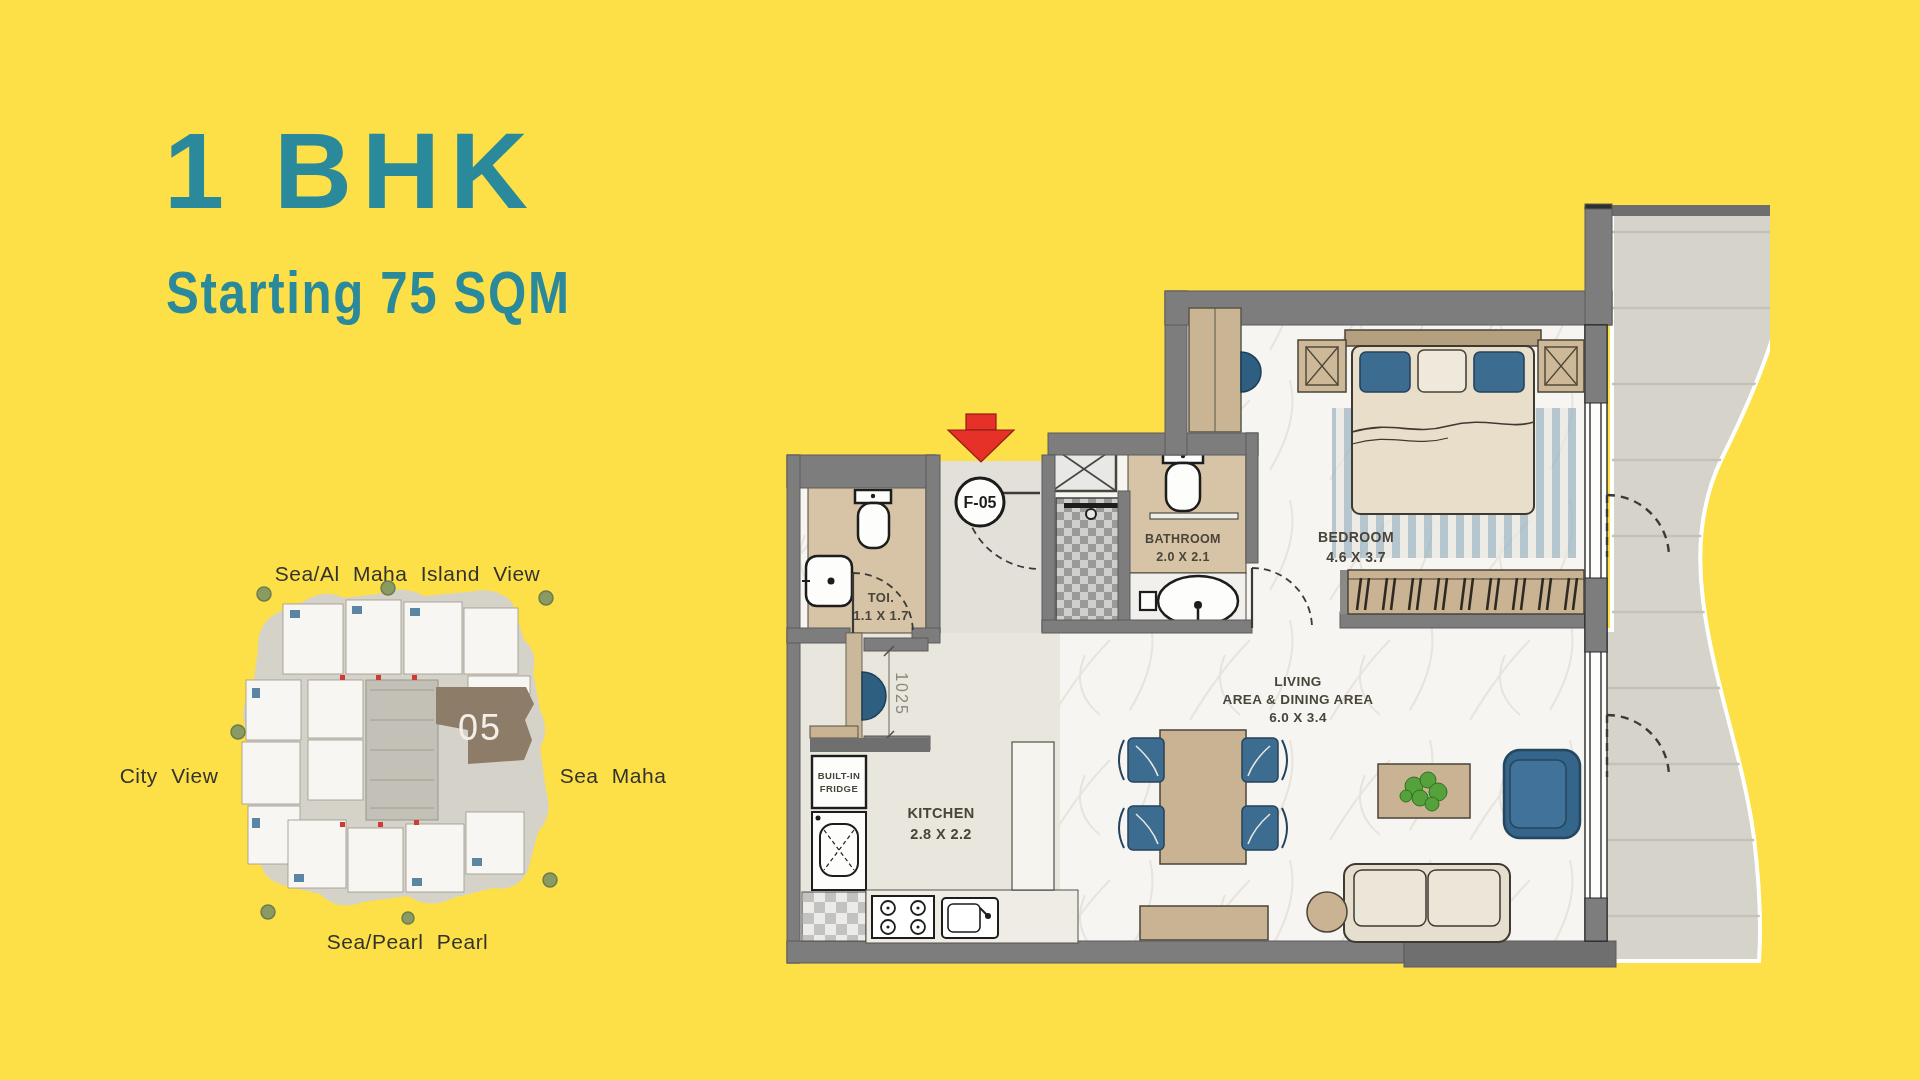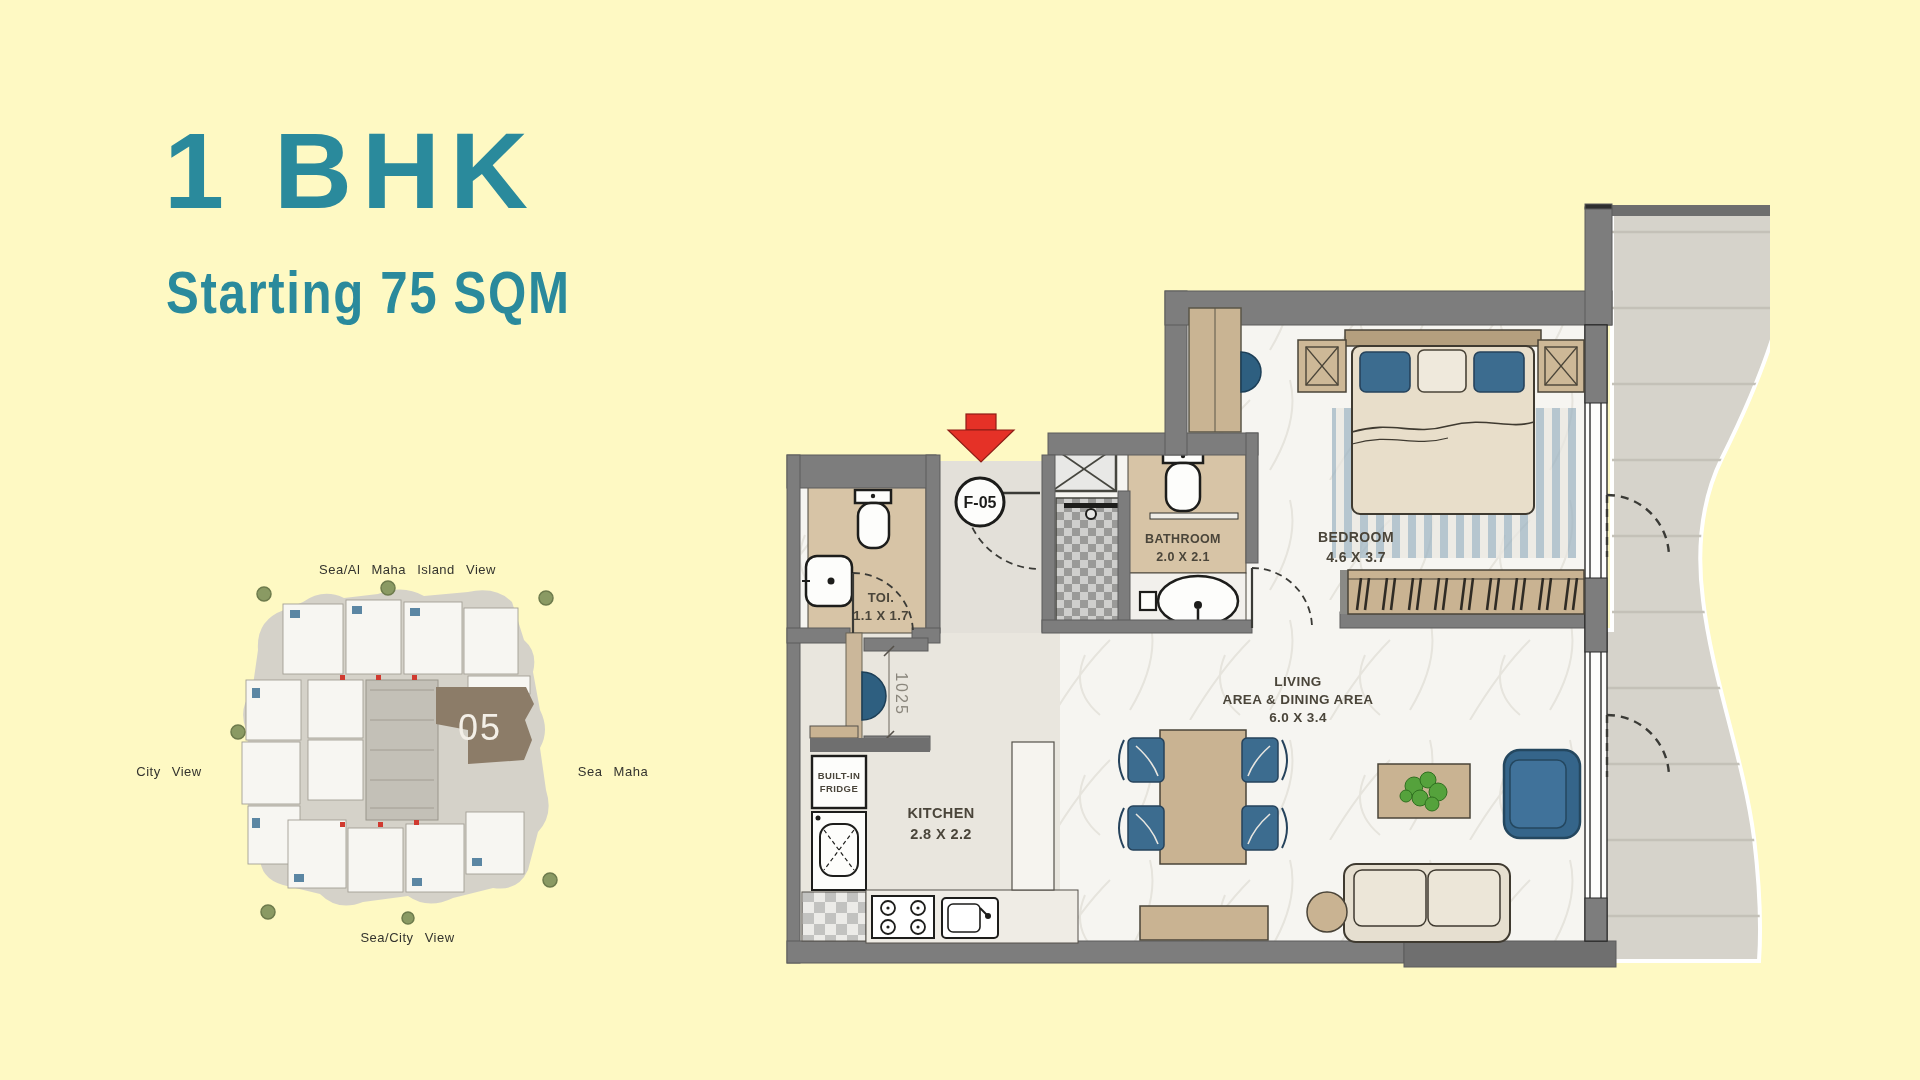--- a/index.html
+++ b/index.html
@@ -1,44 +1,44 @@
 <!DOCTYPE html>
 <html><head>
 <meta charset="utf-8">
 <style>
   html,body{margin:0;padding:0;background:#eef0ea;}
-  .canvas{position:relative;width:1920px;height:1080px;background:#fef9c3;overflow:hidden;
+  .canvas{position:relative;width:1920px;height:1080px;background:#fde047;overflow:hidden;
           font-family:"Liberation Sans",sans-serif;}
   .title{position:absolute;left:164px;top:108px;font-size:108px;font-weight:bold;
          color:#2a8a9c;letter-spacing:10px;white-space:nowrap;}
   .subtitle{position:absolute;left:166px;top:258px;font-size:60px;font-weight:bold;
             color:#2a8a9c;letter-spacing:2px;transform:scaleX(.82);transform-origin:left top;
             white-space:nowrap;}
-  .viewlabel{position:absolute;font-size:13px;color:#33332e;letter-spacing:.5px;
+  .viewlabel{position:absolute;font-size:21px;color:#33332e;letter-spacing:.5px;
              word-spacing:7px;text-align:center;white-space:nowrap;}
   .vl-top{left:240px;top:562px;width:335px;}
   .vl-left{left:104px;top:764px;width:130px;text-align:center;}
   .vl-right{left:548px;top:764px;width:130px;}
   .vl-bottom{left:320px;top:930px;width:175px;}
   svg text{font-family:"Liberation Sans",sans-serif;}
   .roomname{font-weight:bold;fill:#4a453a;letter-spacing:.4px;}
   .dimtext{font-weight:bold;fill:#4a453a;letter-spacing:.4px;}
 </style>
 </head>
 <body>
 
 <div class="canvas">
 
   <div class="title">1 BHK</div>
   <div class="subtitle">Starting 75 SQM</div>
 
   <div class="viewlabel vl-top">Sea/Al Maha Island View</div>
   <div class="viewlabel vl-left">City View</div>
   <div class="viewlabel vl-right">Sea Maha</div>
-  <div class="viewlabel vl-bottom">Sea/City View</div>
+  <div class="viewlabel vl-bottom">Sea/Pearl Pearl</div>
 
   <svg style="position:absolute;left:228px;top:580px;" width="345" height="345" viewBox="0 0 345 345">
     <path d="M 75 22 Q 95 8 116 18 L 150 14 Q 175 4 196 16 L 240 12 Q 268 6 284 22 L 296 60 Q 310 72 305 92 L 312 130 Q 322 150 312 168 L 318 210 Q 326 235 310 252 L 300 290 Q 290 312 265 308 L 225 318 Q 200 330 180 316 L 135 322 Q 110 332 92 314 L 55 305 Q 30 298 32 272 L 22 230 Q 12 208 24 190 L 18 150 Q 10 128 24 112 L 30 70 Q 28 40 56 30 Z" fill="#d5d2c9"></path>
 
     <g fill="#f7f6f2" stroke="#a39f95" stroke-width="0.9">
       <rect x="55" y="24" width="60" height="70"></rect>
         <rect x="118" y="20" width="55" height="74"></rect>
       <rect x="176" y="22" width="58" height="72"></rect>
         <rect x="236" y="28" width="54" height="66"></rect>
       <rect x="18" y="100" width="55" height="60"></rect>

